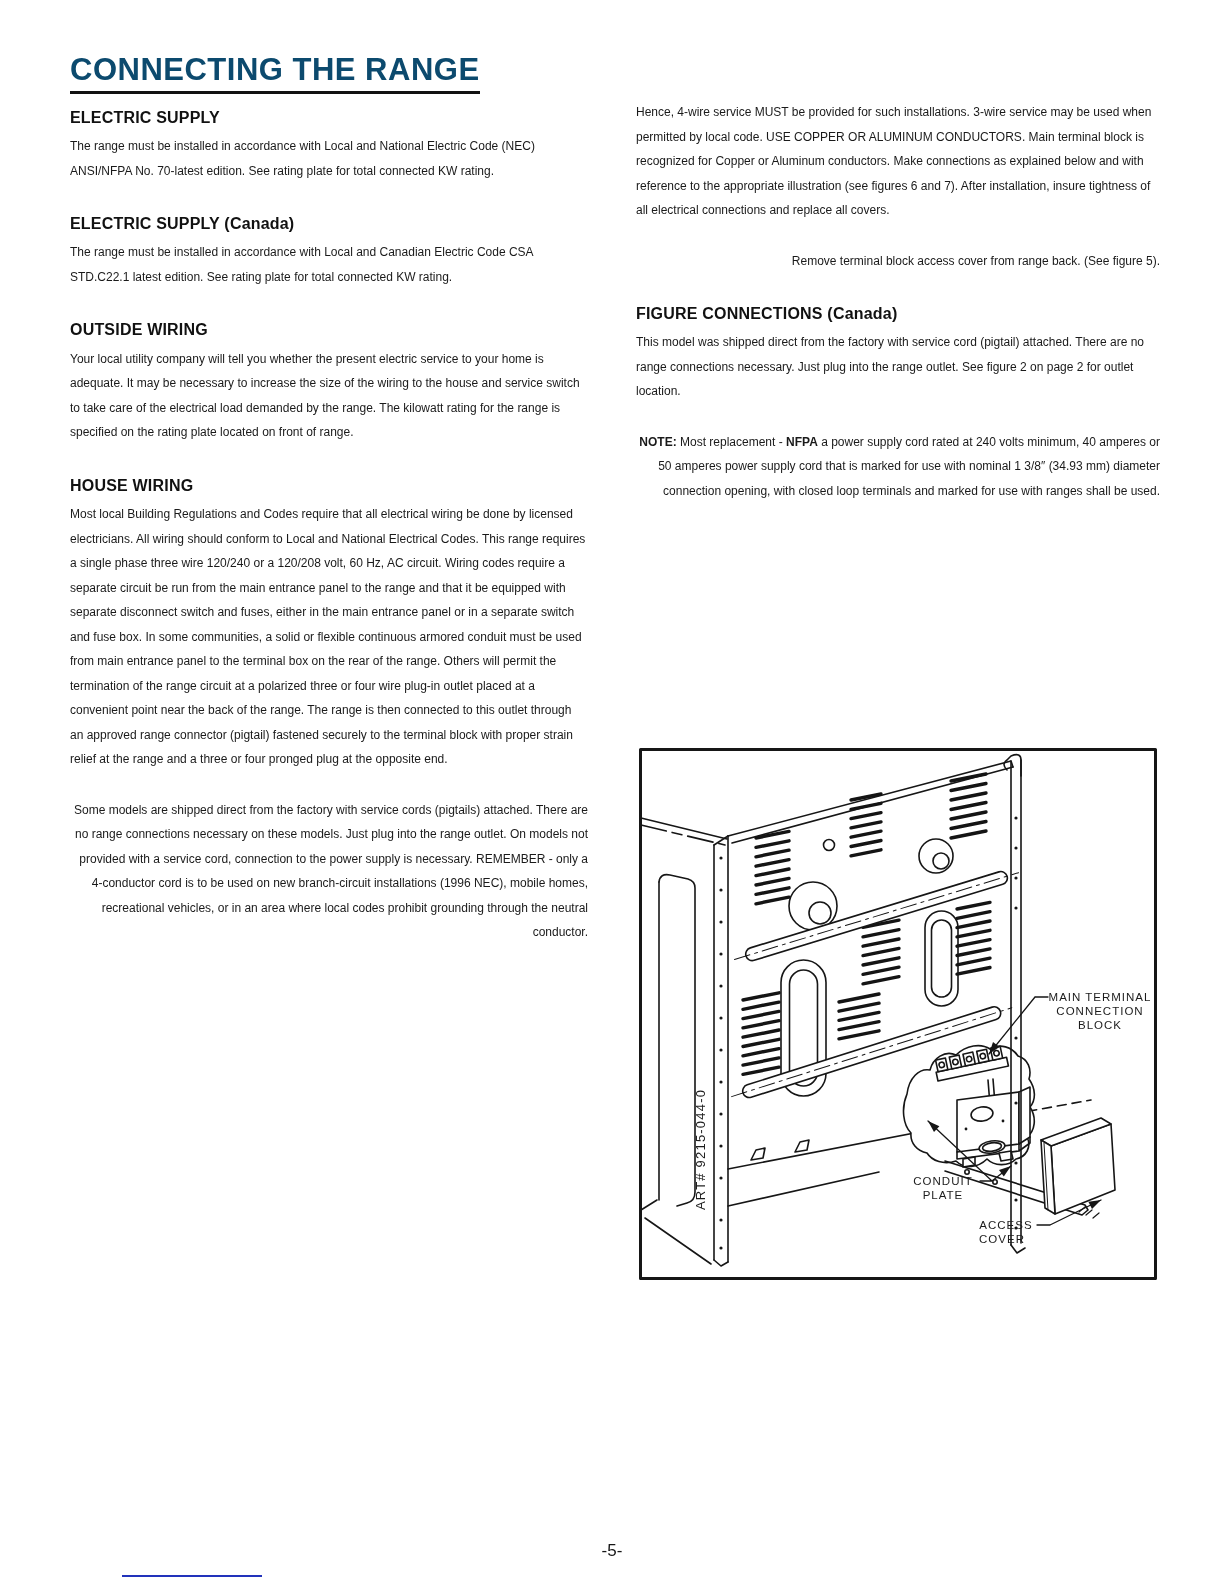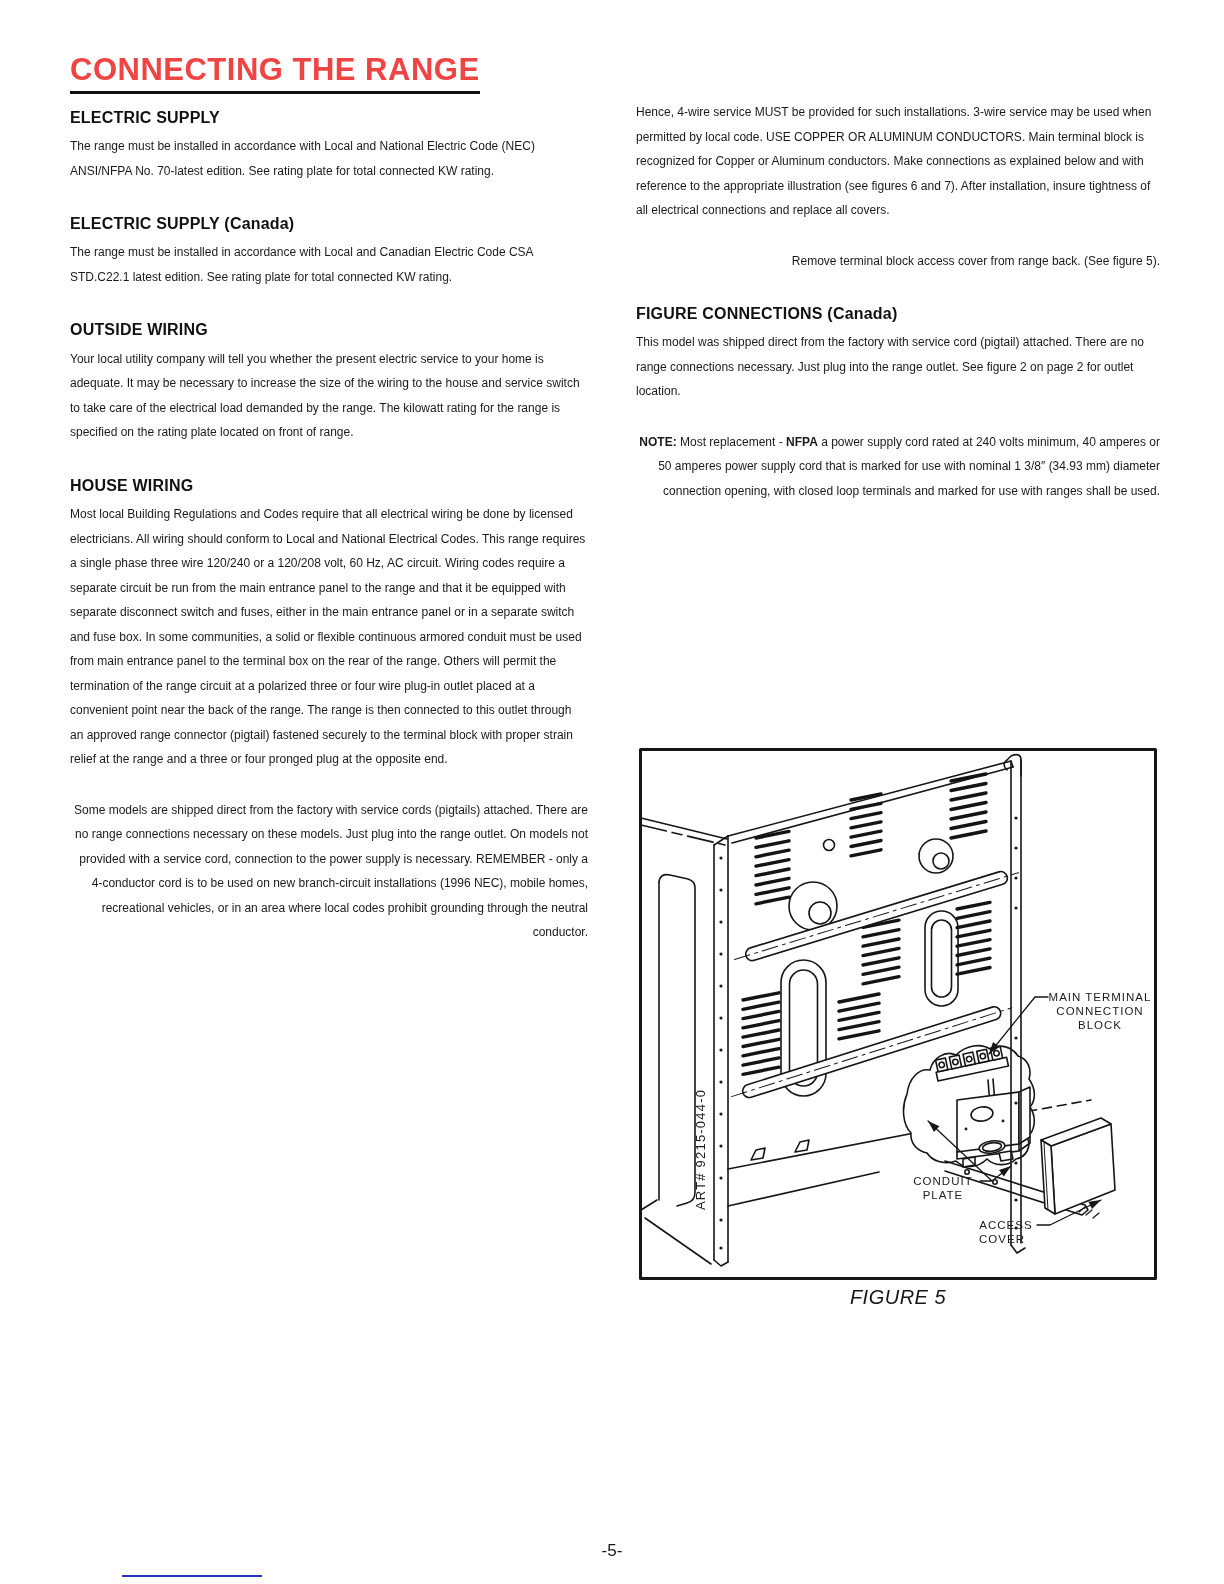--- a/index.html
+++ b/index.html
@@ -6,21 +6,21 @@
   .page{
     position:relative;width:1224px;height:1584px;background:#ffffff;
     margin:0 auto;font-family:"Liberation Sans",sans-serif;color:#1a1a1a;
     overflow:hidden;
   }
   .col{position:absolute;}
   .col-left{left:70px;top:52px;width:518px;}
   .col-right{left:636px;top:100px;width:524px;}
   .doc-title{
     font-size:31px;font-weight:700;letter-spacing:.5px;line-height:1.15;
-    color:#ef4444;margin:0 0 8px 0;display:inline-block;
+    color:#0c4a6e;margin:0 0 8px 0;display:inline-block;
     border-bottom:3px solid #111;padding-bottom:3px;
   }
   h2.sec{
     font-size:16px;font-weight:700;color:#111;letter-spacing:.2px;
     margin:32px 0 7px 0;line-height:1.15;
   }
   h2.sec.first{margin-top:7px;}
   p.body{font-size:12px;line-height:24.5px;margin:0;}
   p.body + p.body{margin-top:26px;text-align:right;}
   .mt27{margin-top:27px;}
@@ -233,17 +233,16 @@
         <text x="304" y="451">PLATE</text>
         <text x="367" y="481">ACCESS</text>
         <text x="363" y="495">COVER</text>
         <text transform="translate(66,462) rotate(-90)" text-anchor="start" font-size="13" letter-spacing="1.2">ART# 9215-044-0</text>
       </g>
 
       <rect x="1.5" y="1.5" width="515" height="529" stroke-width="3"></rect>
     </svg>
   </div>
 
-  <div class="figure-caption">FIGURE 5</div>
 
   <div class="page-number">-5-</div>
   <div class="footer-line"></div>
 </div>
 
 </body></html>

